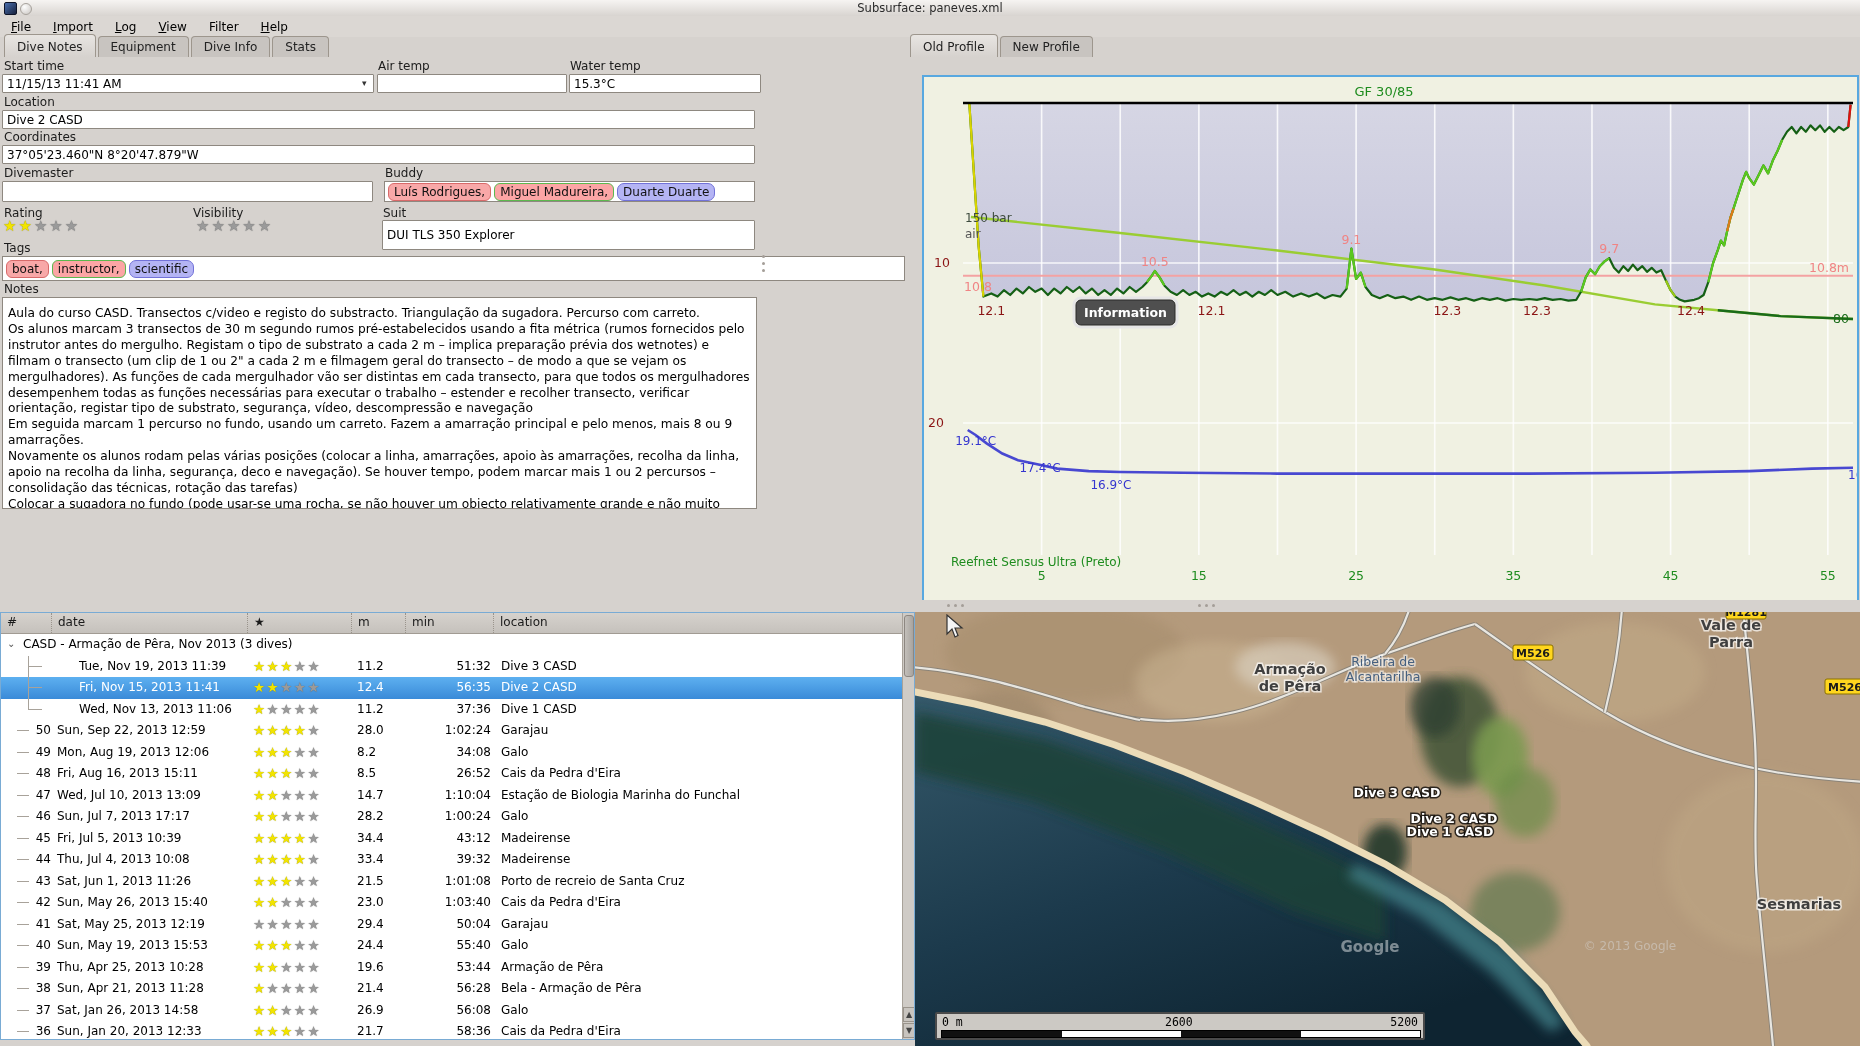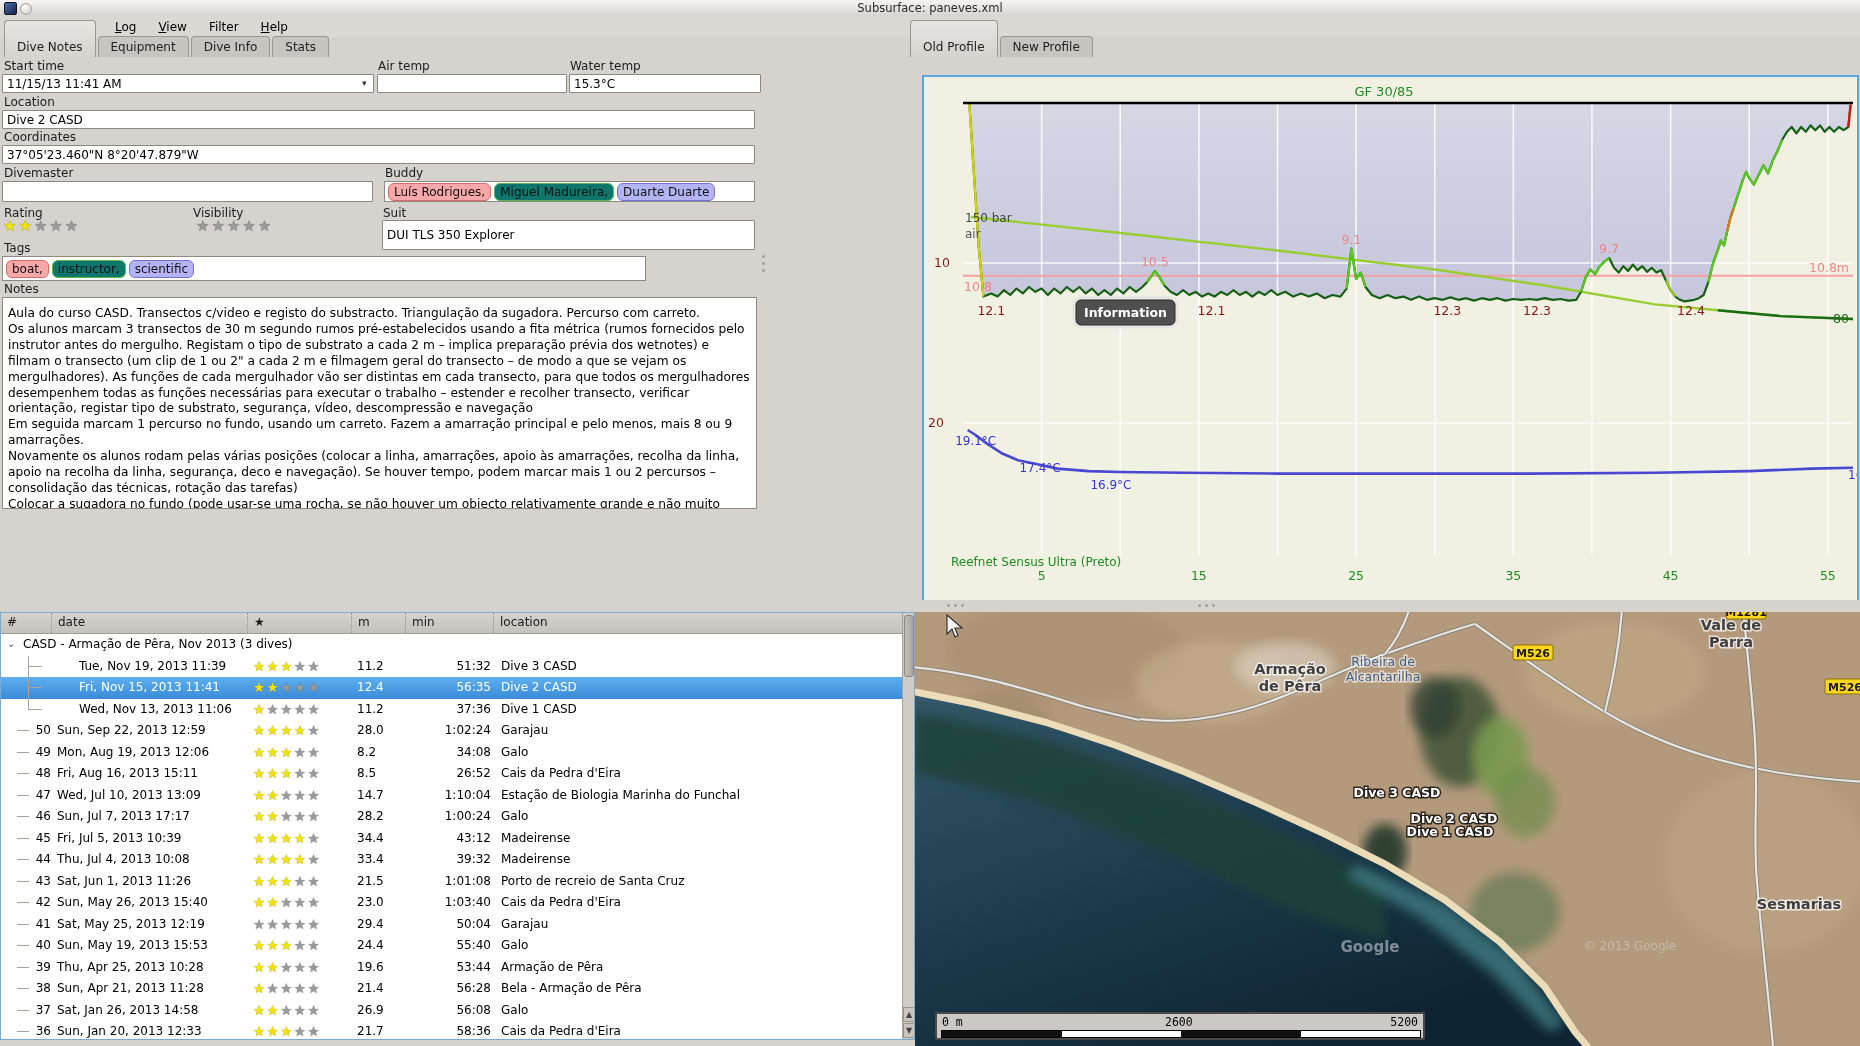--- a/index.html
+++ b/index.html
@@ -18,34 +18,34 @@
   .win-btn{position:absolute;left:20px;top:3px;width:10px;height:10px;border-radius:50%;
     background:radial-gradient(circle at 35% 30%,#fdfdfd,#c9c5c1);border:1px solid #a7a29c;}
   .menubar{position:absolute;left:0;top:16px;width:1860px;height:21px;
     background:#dbd7d3;display:flex;align-items:center;}
   .menu-item{padding:2px 11px;color:#000;}
   .menu-item u{text-decoration:underline;}
   
   .tabbar{position:absolute;display:flex;align-items:flex-end;}
   .tab{border:1px solid #9d968d;border-bottom:none;border-radius:4px 4px 0 0;
     padding:3px 12px 3px 12px;background:#c8c4c0;color:#222;margin-right:2px;height:14px;}
-  .tab.active{background:linear-gradient(#e8e5e2,#d6d2ce);padding-top:19px;position:relative;top:0px;}
+  .tab.active{background:linear-gradient(#e8e5e2,#d6d2ce);padding-top:5px;position:relative;top:0px;}
   #leftTabs{left:4px;top:37px;height:20px;}
   #rightTabs{left:910px;top:37px;height:20px;}
   
   .flabel{position:absolute;color:#1c1c1c;}
   .tinput{position:absolute;background:#fff;border:1px solid #8e8880;border-radius:1px;
     font-family:inherit;font-size:12px;padding:1px 4px;color:#000;box-sizing:border-box;}
   .combo-arrow{position:absolute;width:9px;height:9px;color:#333;font-size:9px;line-height:9px;}
   .chipbox{position:absolute;background:#fff;border:1px solid #8e8880;display:flex;
     align-items:center;padding:2px 3px;box-sizing:border-box;gap:3px;}
   .chip{border-radius:6px;padding:1px 5px;font-size:12px;white-space:nowrap;border:1px solid;}
   .chip.pink{background:#f8a8a8;border-color:#d86a6a;}
-  .chip.green{background:#0f766e;border-color:#5cb84e;}
-  .chip.blue{background:#b4b4f4;border-color:#7272d8;}
+  .chip.green{background:#fca5a5;border-color:#5cb84e;}
+  .chip.blue{background:#b4b4f4;border-color:#7272d8;border-radius:7px;}
   .stars{position:absolute;font-size:15px;letter-spacing:2px;white-space:nowrap;}
   .star-on{color:#f2e400;text-shadow:0 0 1px #6b6b00;}
   .star-off{color:#9a9a9a;text-shadow:0 0 1px #555;}
   .notes{position:absolute;background:#fff;border:1px solid #8e8880;
     font-family:inherit;font-size:12.2px;line-height:15.9px;padding:8px 5px;
     box-sizing:border-box;white-space:pre-wrap;overflow:hidden;color:#000;}
   .vsplit-dots{position:absolute;left:760px;top:255px;width:6px;height:30px;
     display:flex;flex-direction:column;align-items:center;gap:4px;}
   .vsplit-dots i{width:3px;height:3px;border-radius:50%;background:#a49e98;display:block;}
   
@@ -151,21 +151,21 @@
   <div class="flabel" style="left:4px;top:206px;">Rating</div>
   <div class="stars" style="left:3px;top:217px;" id="ratingStars"><span class="star-on">★</span><span class="star-on">★</span><span class="star-off">★</span><span class="star-off">★</span><span class="star-off">★</span></div>
 
   <div class="flabel" style="left:193px;top:206px;">Visibility</div>
   <div class="stars" style="left:196px;top:217px;" id="visStars"><span class="star-off">★</span><span class="star-off">★</span><span class="star-off">★</span><span class="star-off">★</span><span class="star-off">★</span></div>
 
   <div class="flabel" style="left:383px;top:206px;">Suit</div>
   <input class="tinput" style="left: 382px; top: 220px; width: 373px; height: 30px;" value="DUI TLS 350 Explorer">
 
   <div class="flabel" style="left:4px;top:241px;">Tags</div>
-  <div class="chipbox" style="left:2px;top:256px;width:644px;height:25px;" id="tagChips">
+  <div class="chipbox" style="left:2px;top:256px;width:903px;height:25px;" id="tagChips">
       <span class="chip pink">boat,</span>
       <span class="chip green">instructor,</span>
       <span class="chip blue">scientific</span>
     </div>
 
   <div class="flabel" style="left:4px;top:282px;">Notes</div>
   <div class="notes" style="left:2px;top:297px;width:755px;height:212px;">Aula do curso CASD. Transectos c/video e registo do substracto. Triangulação da sugadora. Percurso com carreto.
 Os alunos marcam 3 transectos de 30 m segundo rumos pré-estabelecidos usando a fita métrica (rumos fornecidos pelo instrutor antes do mergulho. Registam o tipo de substrato a cada 2 m – implica preparação prévia dos wetnotes) e filmam o transecto (um clip de 1 ou 2" a cada 2 m e filmagem geral do transecto – de modo a que se vejam os mergulhadores). As funções de cada mergulhador vão ser distintas em cada transecto, para que todos os mergulhadores desempenhem todas as funções necessárias para executar o trabalho – estender e recolher transecto, verificar orientação, registar tipo de substrato, segurança, vídeo, descompressão e navegação
 Em seguida marcam 1 percurso no fundo, usando um carreto. Fazem a amarração principal e pelo menos, mais 8 ou 9 amarrações.
 Novamente os alunos rodam pelas várias posições (colocar a linha, amarrações, apoio às amarrações, recolha da linha, apoio na recolha da linha, segurança, deco e navegação). Se houver tempo, podem marcar mais 1 ou 2 percursos – consolidação das técnicas, rotação das tarefas)

